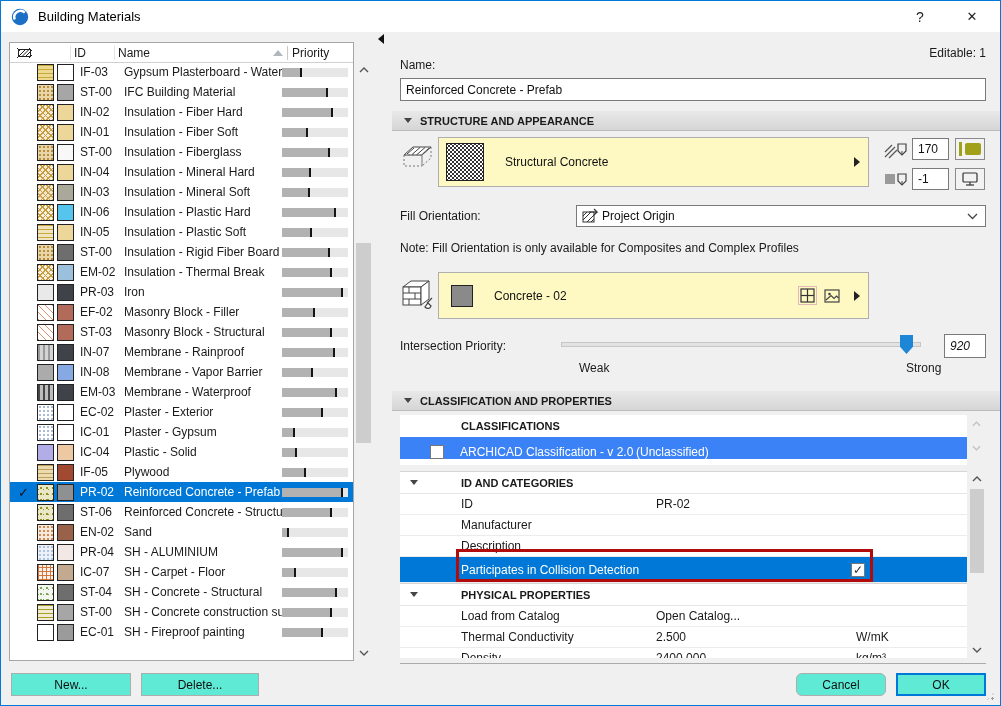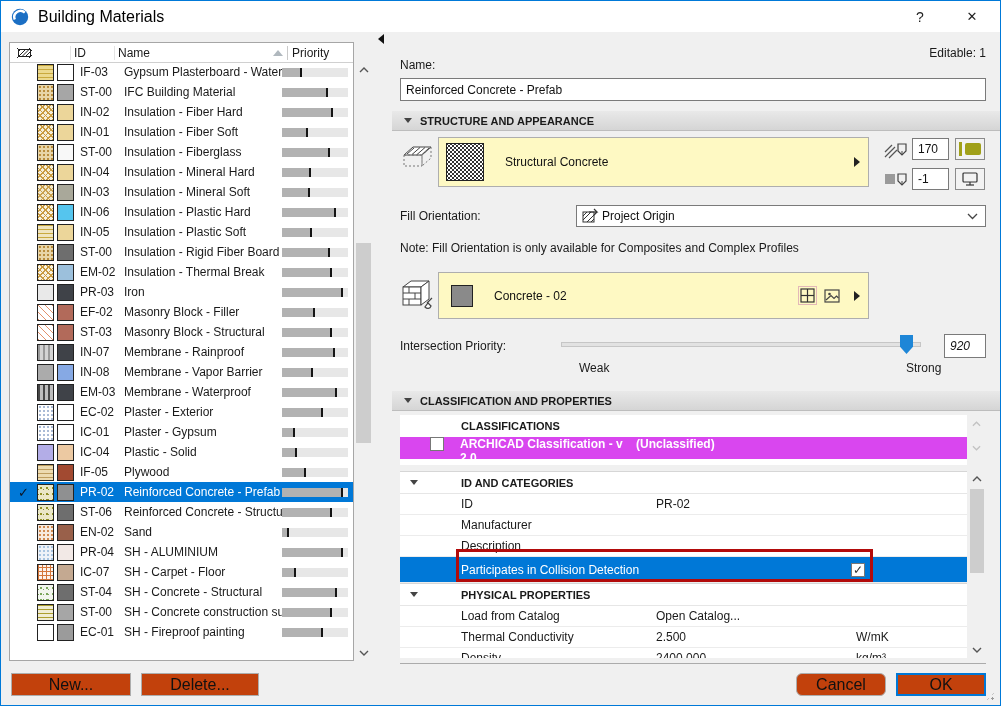--- a/index.html
+++ b/index.html
@@ -2,21 +2,21 @@
 <html><head>
 <meta charset="utf-8">
 <style>
   html,body{margin:0;padding:0;background:#9a9a9a;}
   #screen{position:relative;width:1001px;height:706px;background:#f0f0f0;
     border:1px solid #0079d8;box-sizing:border-box;overflow:hidden;
     font-family:"Liberation Sans",sans-serif;color:#1a1a1a;font-size:12px;}
   
   .titlebar{position:absolute;left:0;top:0;right:0;height:31px;background:#ffffff;display:flex;align-items:center;}
   .logo{width:18px;height:18px;margin-left:10px;flex:0 0 auto;}
-  .title{margin-left:9px;font-size:16px;color:#000;}
+  .title{margin-left:9px;font-size:13px;color:#000;}
   .tb-btn{position:absolute;top:0;width:40px;height:31px;display:flex;align-items:center;justify-content:center;
     font-size:14px;color:#222;cursor:default;}
   .help{right:60px;} .close{right:8px;font-size:13px;}
   
   .bm-table{position:absolute;left:8px;top:41px;width:345px;height:619px;background:#fff;border:1px solid #a6a6a6;box-sizing:border-box;}
   .bm-head{display:flex;height:19px;border-bottom:1px solid #d0d0d0;align-items:center;background:#fff;}
   .h-icon{width:60px;display:flex;align-items:center;padding-left:6px;box-sizing:border-box;}
   .h-id{width:44px;border-left:1px solid #e3e3e3;padding-left:3px;box-sizing:border-box;}
   .h-name{flex:1;display:flex;align-items:center;justify-content:space-between;border-left:1px solid #e3e3e3;padding:0 4px 0 3px;box-sizing:border-box;}
   .h-prio{width:66px;border-left:1px solid #c9c9c9;padding-left:4px;box-sizing:border-box;}
@@ -32,22 +32,22 @@
   .c-name{flex:1;overflow:hidden;}
   .c-prio{width:66px;height:9px;background:#e7e7e7;position:relative;flex:0 0 auto;margin-right:5px;}
   .p-fill{position:absolute;left:0;top:0;bottom:0;background:#b2b2b2;}
   .p-mark{position:absolute;top:0;bottom:0;width:2px;background:#141414;}
   
   .vscroll{position:absolute;background:#f0f0f0;}
   .vs-left{left:354px;top:60px;width:17px;height:600px;}
   .vs-arrow{position:absolute;left:0;width:17px;height:17px;display:flex;align-items:center;justify-content:center;}
   .vs-thumb{position:absolute;left:1px;right:1px;background:#cdcdcd;}
   
-  .btn{position:absolute;background:#c2410c;border:1px solid #adadad;box-sizing:border-box;
-    display:flex;align-items:center;justify-content:center;font-size:16px;color:#111;}
+  .btn{position:absolute;background:#5eead4;border:1px solid #adadad;box-sizing:border-box;
+    display:flex;align-items:center;justify-content:center;font-size:12px;color:#111;}
   .btn-new{left:10px;top:672px;width:120px;height:23px;}
   .btn-del{left:140px;top:672px;width:118px;height:23px;}
   .btn-cancel{left:795px;top:672px;width:90px;height:23px;border-radius:6px;}
   .btn-ok{left:895px;top:672px;width:90px;height:23px;border:2px solid #0078d7;}
   .split-arrow{position:absolute;left:377px;top:33px;width:0;height:0;
     border-top:5px solid transparent;border-bottom:5px solid transparent;border-right:6px solid #111;}
   
   .r-label{position:absolute;font-size:12px;color:#1a1a1a;}
   .editable{left:0;top:45px;width:985px;text-align:right;}
   .fld{position:absolute;background:#fff;border:1px solid #7a7a7a;box-sizing:border-box;font-family:"Liberation Sans",sans-serif;font-size:12px;color:#111;padding:0 5px;}
@@ -79,21 +79,21 @@
   .note{position:absolute;left:399px;top:240px;font-size:12px;color:#1a1a1a;}
   
   .sl-track{position:absolute;left:560px;top:341px;width:360px;height:5px;background:#e2e2e2;border:1px solid #c6c6c6;box-sizing:border-box;}
   .sl-handle{position:absolute;left:899px;top:334px;width:13px;height:19px;background:#1e86d7;
     clip-path:polygon(0 0,100% 0,100% 62%,50% 100%,0 62%);}
   .val-920{left:943px;top:333px;width:42px;height:24px;font-style:italic;}
   .weak{left:578px;top:360px;} .strong{left:905px;top:360px;}
   
   .cls-box{position:absolute;left:399px;top:414px;width:567px;height:50px;background:#fff;}
   .cls-head{height:22px;display:flex;align-items:center;font-weight:bold;font-size:11px;padding-left:61px;box-sizing:border-box;}
-  .cls-row{height:22px;background:#d946ef;color:#fff;display:flex;align-items:flex-start;font-weight:bold;}
+  .cls-row{height:22px;background:#3b82f6;color:#fff;display:flex;align-items:flex-end;}
   .checkbox{width:14px;height:14px;background:#fff;border:1px solid #777;box-sizing:border-box;
     display:flex;align-items:center;justify-content:center;font-size:12px;color:#333;line-height:1;}
   .cls-row .checkbox{margin-left:30px;}
   .cls-name{margin-left:16px;width:176px;}
   .cls-status{margin-left:0;}
   
   .prop-box{position:absolute;left:399px;top:470px;width:567px;height:187px;background:#fff;overflow:hidden;}
   .prop-head{height:21px;display:flex;align-items:center;border-top:1px solid #d6d6d6;border-bottom:1px solid #e6e6e6;background:#fff;position:relative;}
   .prop-head .tri-down{position:absolute;left:10px;}
   .prop-head .g-label{margin-left:61px;font-weight:bold;font-size:11px;}

